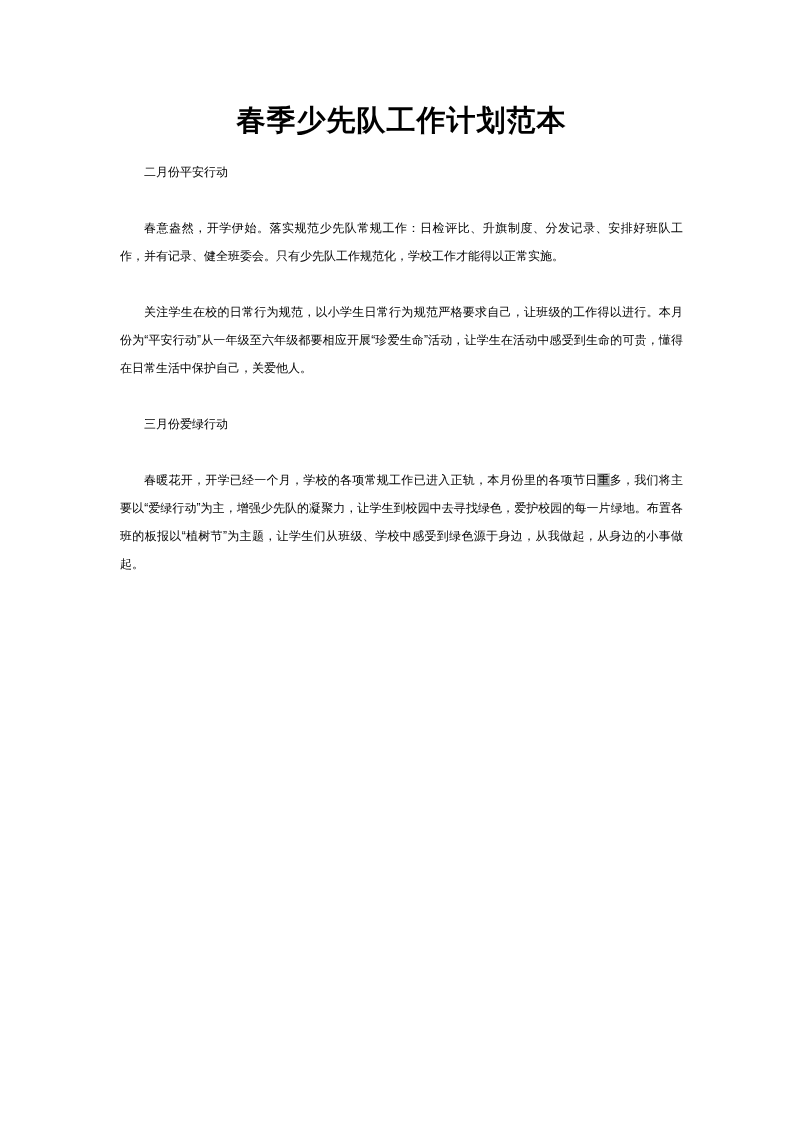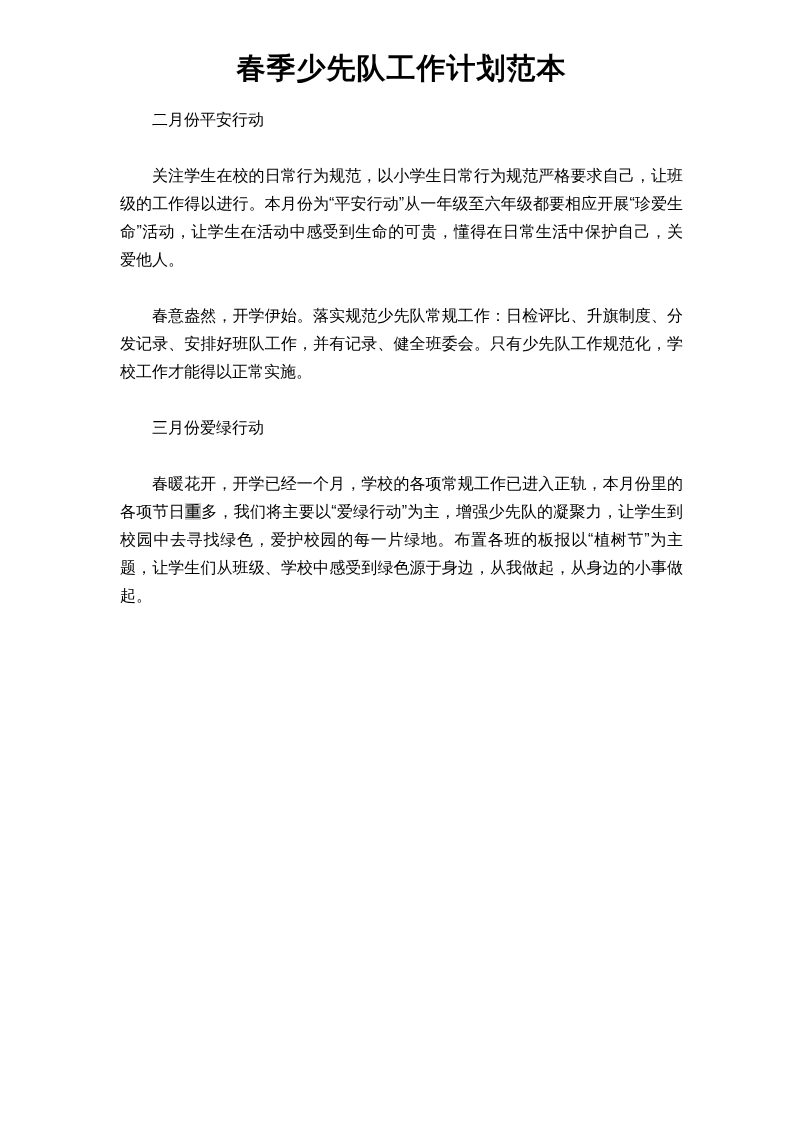--- a/index.html
+++ b/index.html
@@ -8,33 +8,33 @@
     width: 793px;
     height: 1122px;
     overflow: hidden;
     font-family: "Liberation Sans", "DejaVu Sans", sans-serif;
     color: #000000;
   }
   .page {
     width: 793px;
     height: 1122px;
     background: #ffffff;
-    padding: 48px 110px 40px 120px;
+    padding: 100px 110px 40px 120px;
   }
   .doc-title {
     font-size: 29px;
     font-weight: 700;
     text-align: center;
     line-height: 40px;
     letter-spacing: 1px;
     margin: 0 0 18px 0;
     color: #000000;
   }
   .block {
-    font-size: 16px;
+    font-size: 12px;
     line-height: 28px;
     margin: 0 0 28px 0;
     color: #000000;
   }
   .block.paragraph, .block.list-item {
     text-align: justify;
     text-indent: 2em;
   }
   .block.heading {
     text-indent: 2em;
@@ -43,18 +43,18 @@
     background: #c6c6c6;
   }
 </style>
 </head>
 <body>
 
 <div class="page">
   <h1 class="doc-title">春季少先队工作计划范本</h1>
   <div>
       <p class="block heading"><span>二月份平安行动</span></p>
+      <p class="block paragraph"><span>春意盎然，开学伊始。落实规范少先队常规工作：日检评比、升旗制度、分发记录、安排好班队工作，并有记录、健全班委会。只有少先队工作规范化，学校工作才能得以正常实施。</span></p>
       <p class="block paragraph"><span>关注学生在校的日常行为规范，以小学生日常行为规范严格要求自己，让班级的工作得以进行。本月份为“平安行动”从一年级至六年级都要相应开展“珍爱生命”活动，让学生在活动中感受到生命的可贵，懂得在日常生活中保护自己，关爱他人。</span></p>
-      <p class="block paragraph"><span>春意盎然，开学伊始。落实规范少先队常规工作：日检评比、升旗制度、分发记录、安排好班队工作，并有记录、健全班委会。只有少先队工作规范化，学校工作才能得以正常实施。</span></p>
       <p class="block heading"><span>三月份爱绿行动</span></p>
       <p class="block paragraph"><span>春暖花开，开学已经一个月，学校的各项常规工作已进入正轨，本月份里的各项节日</span><span class="hl">重</span><span>多，我们将主要以“爱绿行动”为主，增强少先队的凝聚力，让学生到校园中去寻找绿色，爱护校园的每一片绿地。布置各班的板报以“植树节”为主题，让学生们从班级、学校中感受到绿色源于身边，从我做起，从身边的小事做起。</span></p>
     </div>
 </div>
 
 </body></html>

